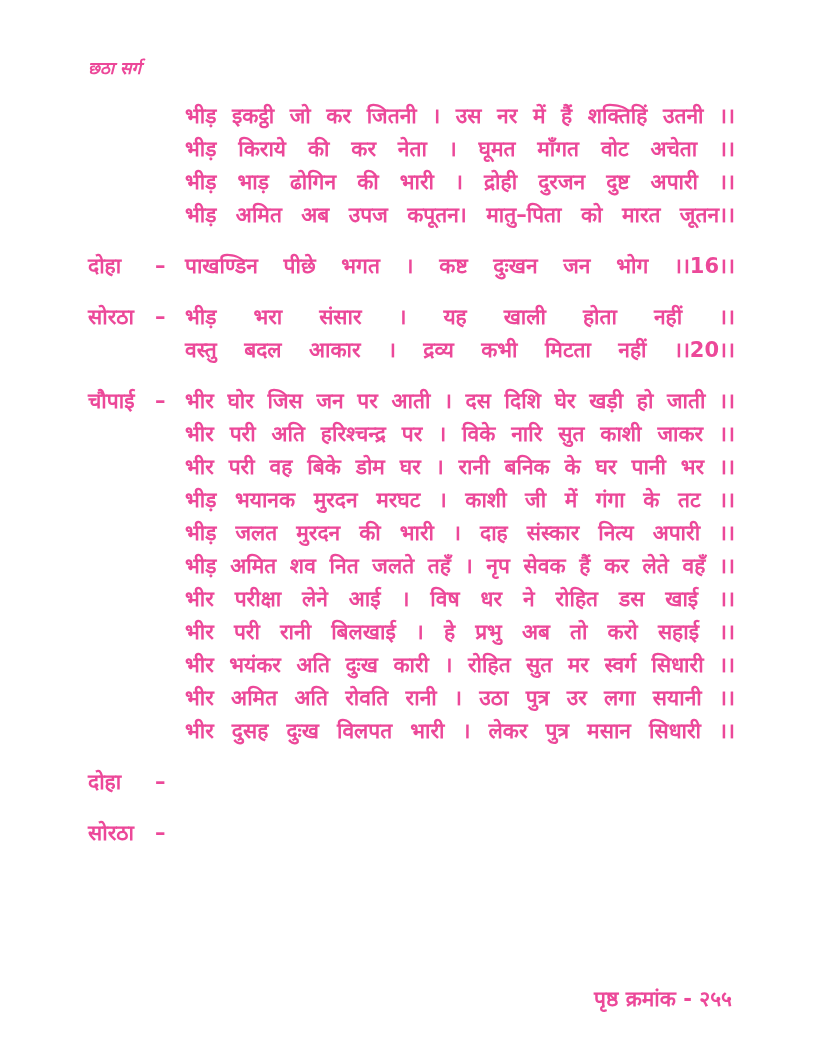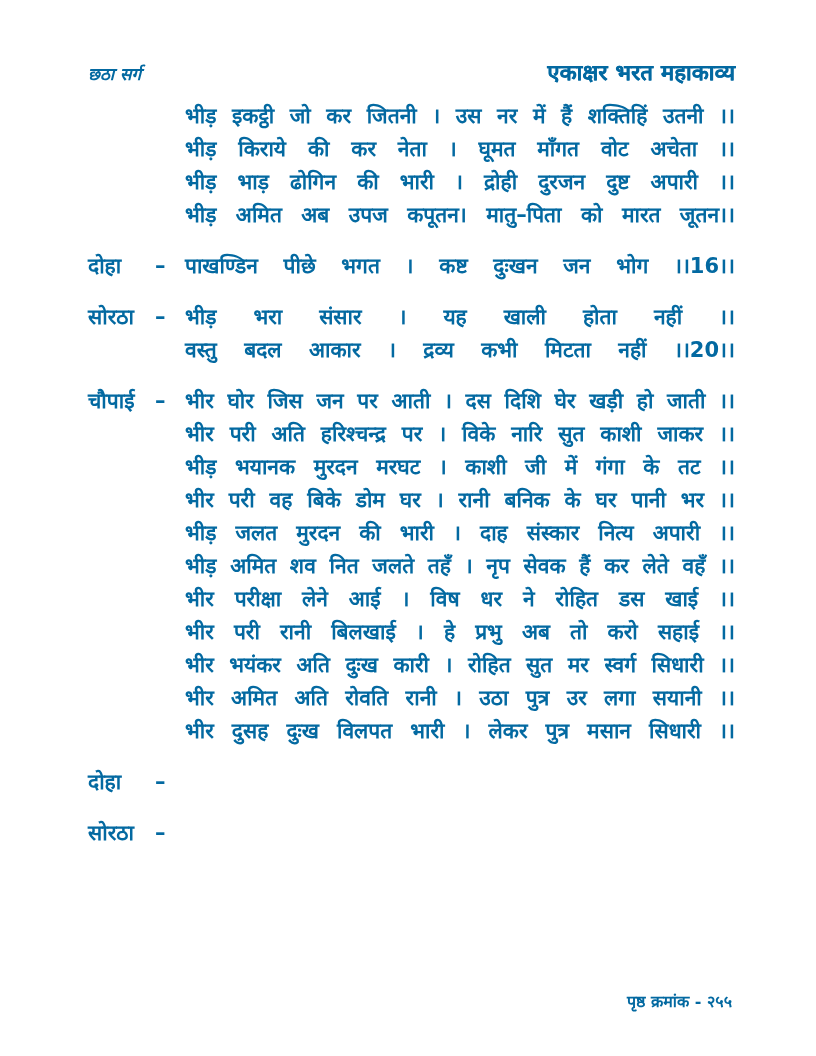--- a/index.html
+++ b/index.html
@@ -2,21 +2,21 @@
 <html><head>
 <meta charset="utf-8">
 <style>
   html, body { margin: 0; padding: 0; background: #e8e8e8; }
   .page {
     position: relative;
     width: 816px;
     height: 1056px;
     margin: 0 auto;
     background: #ffffff;
-    color: #0369a1;
+    color: #ec4899;
     font-family: "DejaVu Sans", "Liberation Sans", sans-serif;
     overflow: hidden;
   }
   .header {
     position: absolute;
     top: 56px;
     left: 88px;
     right: 81px;
     display: flex;
     justify-content: space-between;
@@ -60,32 +60,31 @@
     font-size: 21px;
     font-weight: bold;
     line-height: 33px;
     text-align: justify;
     text-align-last: justify;
   }
   .footer {
     position: absolute;
     right: 84px;
     bottom: 44px;
-    font-size: 16px;
+    font-size: 21px;
     font-weight: bold;
   }
 </style>
 </head>
 <body>
 
 <div class="page">
 
   <div class="header">
     <span class="chapter">छठा सर्ग</span>
-    <span class="book-title">एकाक्षर भरत महाकाव्य</span>
   </div>
 
   <div class="content">
 
     <div class="block first">
       <div class="block-label"></div>
       <div class="block-dash"></div>
       <div class="block-lines">
         <div class="vline">भीड़ इकट्ठी जो कर जितनी । उस नर में हैं शक्तिहिं उतनी ।।</div>
         <div class="vline">भीड़ किराये की कर नेता । घूमत माँगत वोट अचेता ।।</div>
@@ -110,22 +109,22 @@
         <div class="vline">वस्तु बदल आकार । द्रव्य कभी मिटता नहीं ।।20।।</div>
       </div>
     </div>
 
     <div class="block">
       <div class="block-label">चौपाई</div>
       <div class="block-dash">–</div>
       <div class="block-lines">
         <div class="vline">भीर घोर जिस जन पर आती । दस दिशि घेर खड़ी हो जाती ।।</div>
         <div class="vline">भीर परी अति हरिश्चन्द्र पर । विके नारि सुत काशी जाकर ।।</div>
+        <div class="vline">भीर परी वह बिके डोम घर । रानी बनिक के घर पानी भर ।।</div>
         <div class="vline">भीड़ भयानक मुरदन मरघट । काशी जी में गंगा के तट ।।</div>
-        <div class="vline">भीर परी वह बिके डोम घर । रानी बनिक के घर पानी भर ।।</div>
         <div class="vline">भीड़ जलत मुरदन की भारी । दाह संस्कार नित्य अपारी ।।</div>
         <div class="vline">भीड़ अमित शव नित जलते तहँ । नृप सेवक हैं कर लेते वहँ ।।</div>
         <div class="vline">भीर परीक्षा लेने आई । विष धर ने रोहित डस खाई ।।</div>
         <div class="vline">भीर परी रानी बिलखाई । हे प्रभु अब तो करो सहाई ।।</div>
         <div class="vline">भीर भयंकर अति दुःख कारी । रोहित सुत मर स्वर्ग सिधारी ।।</div>
         <div class="vline">भीर अमित अति रोवति रानी । उठा पुत्र उर लगा सयानी ।।</div>
         <div class="vline">भीर दुसह दुःख विलपत भारी । लेकर पुत्र मसान सिधारी ।।</div>
       </div>
     </div>
 

